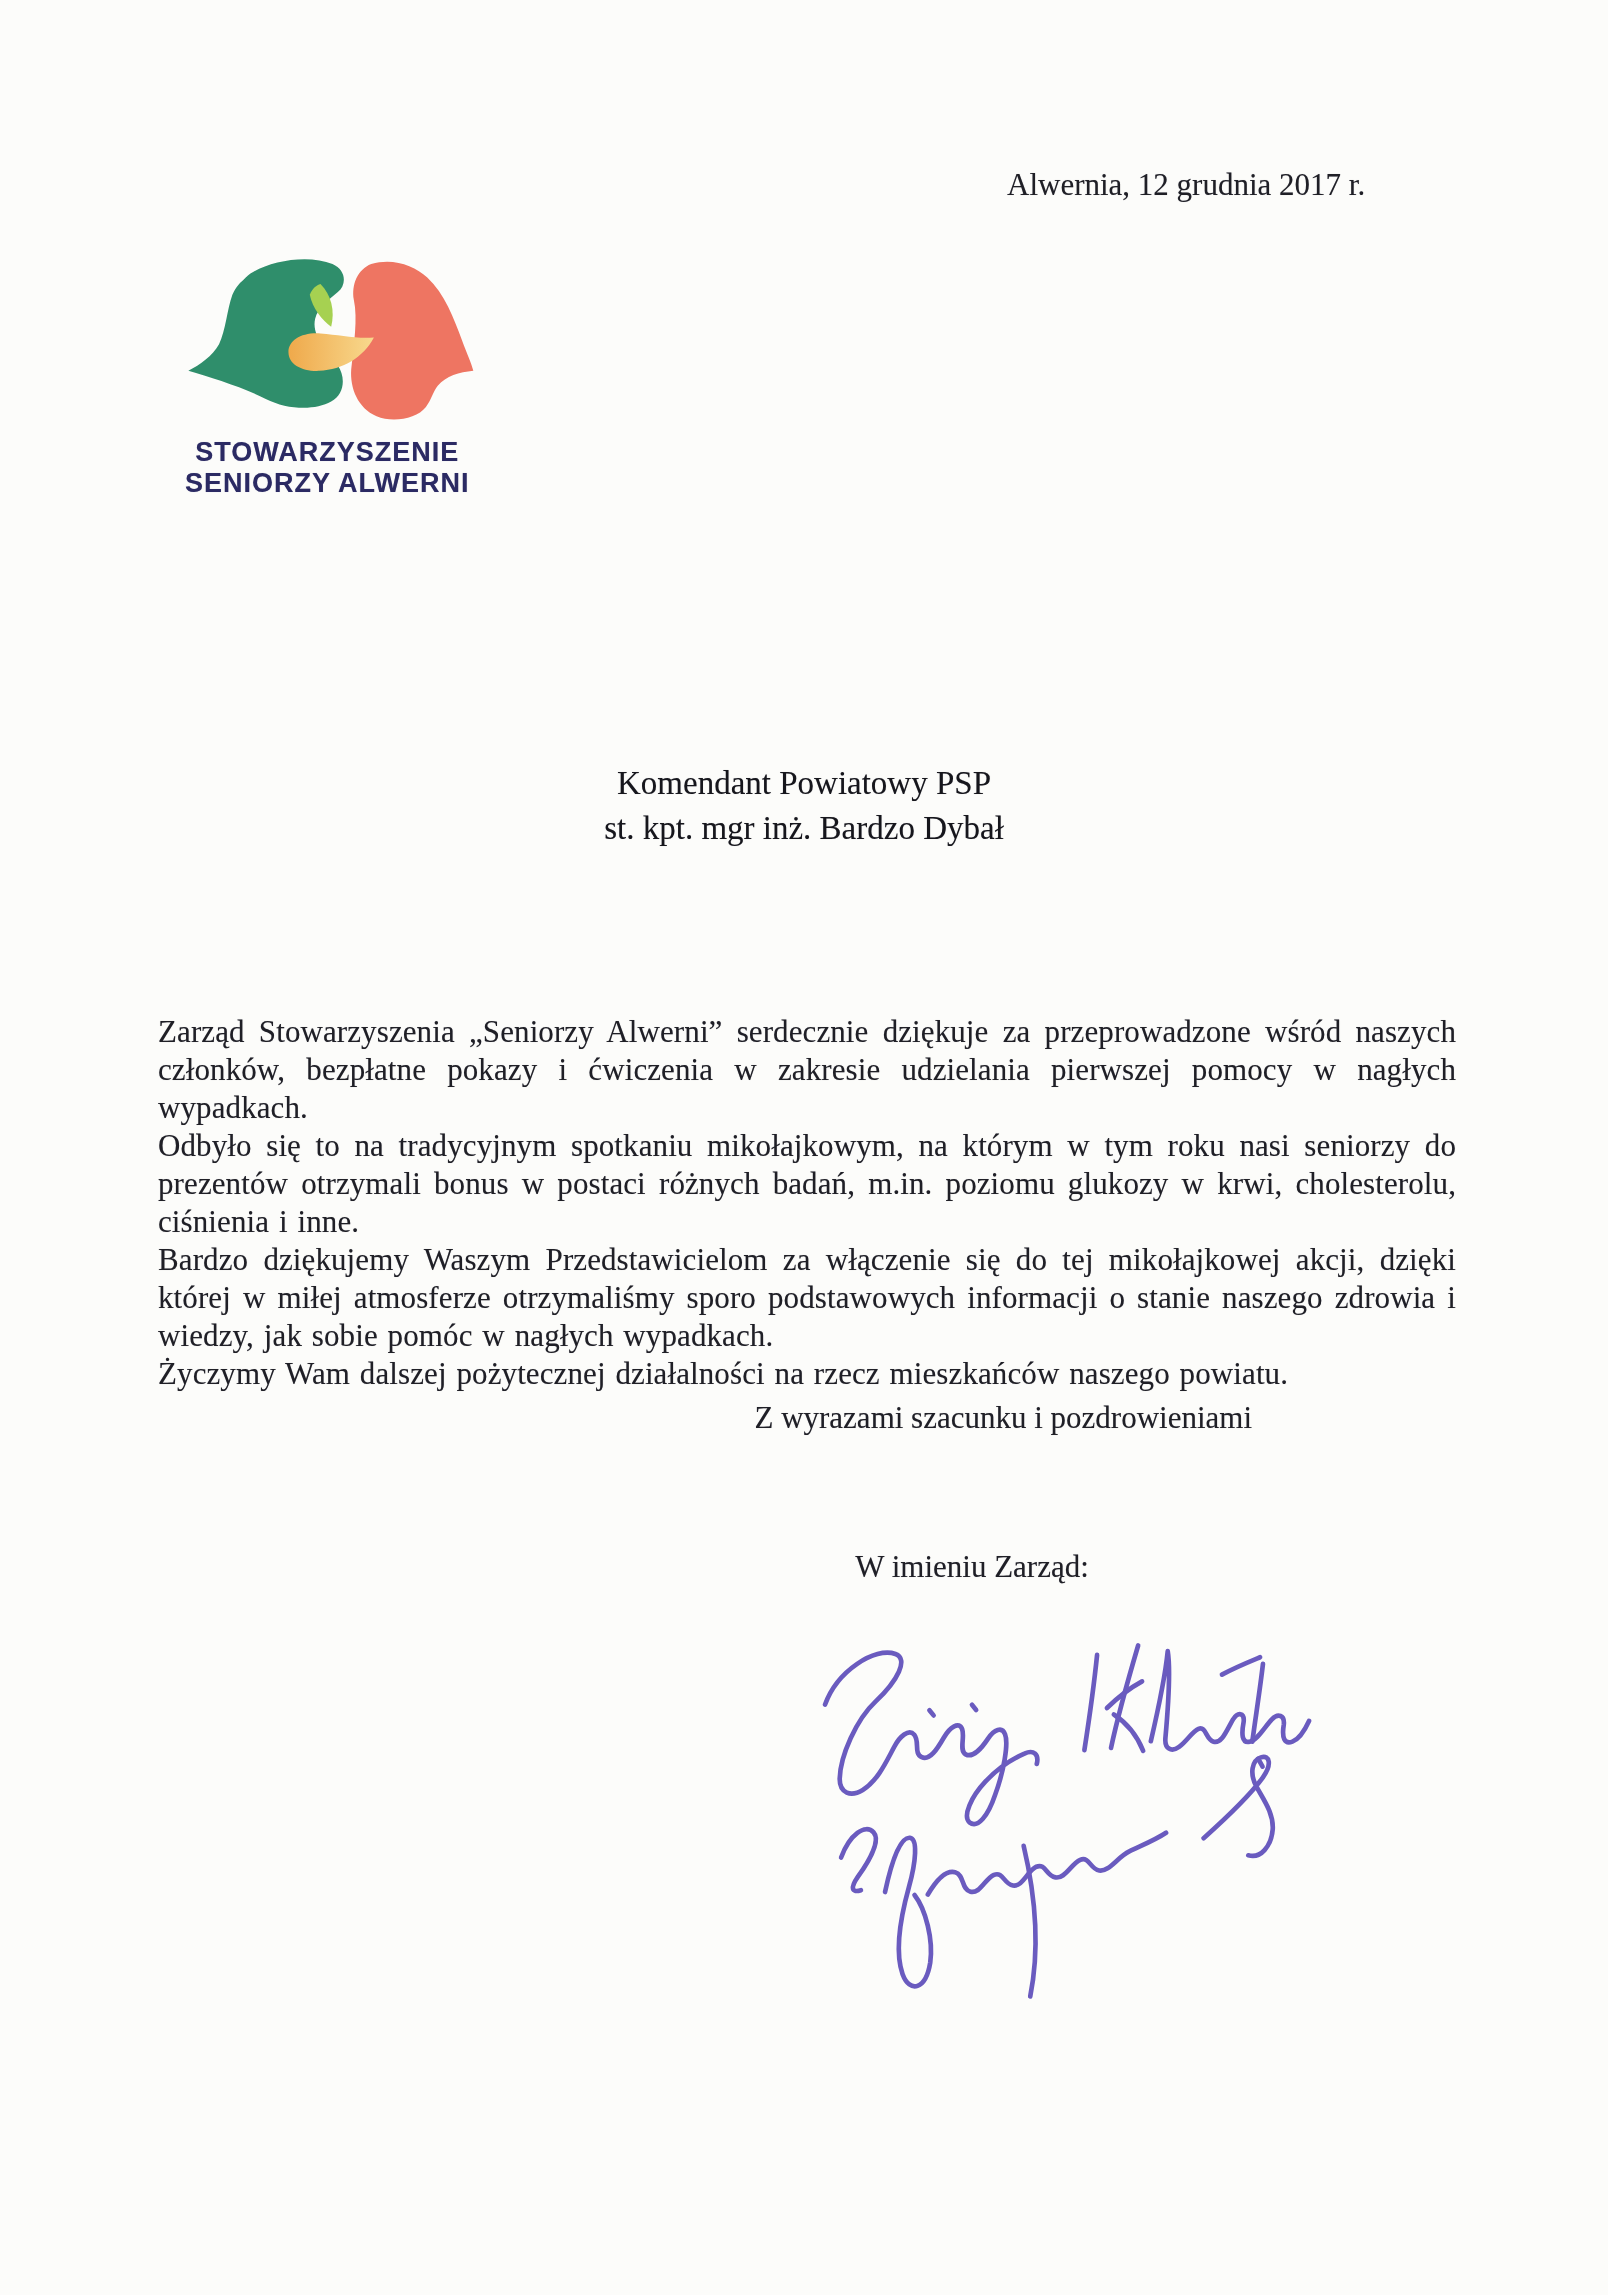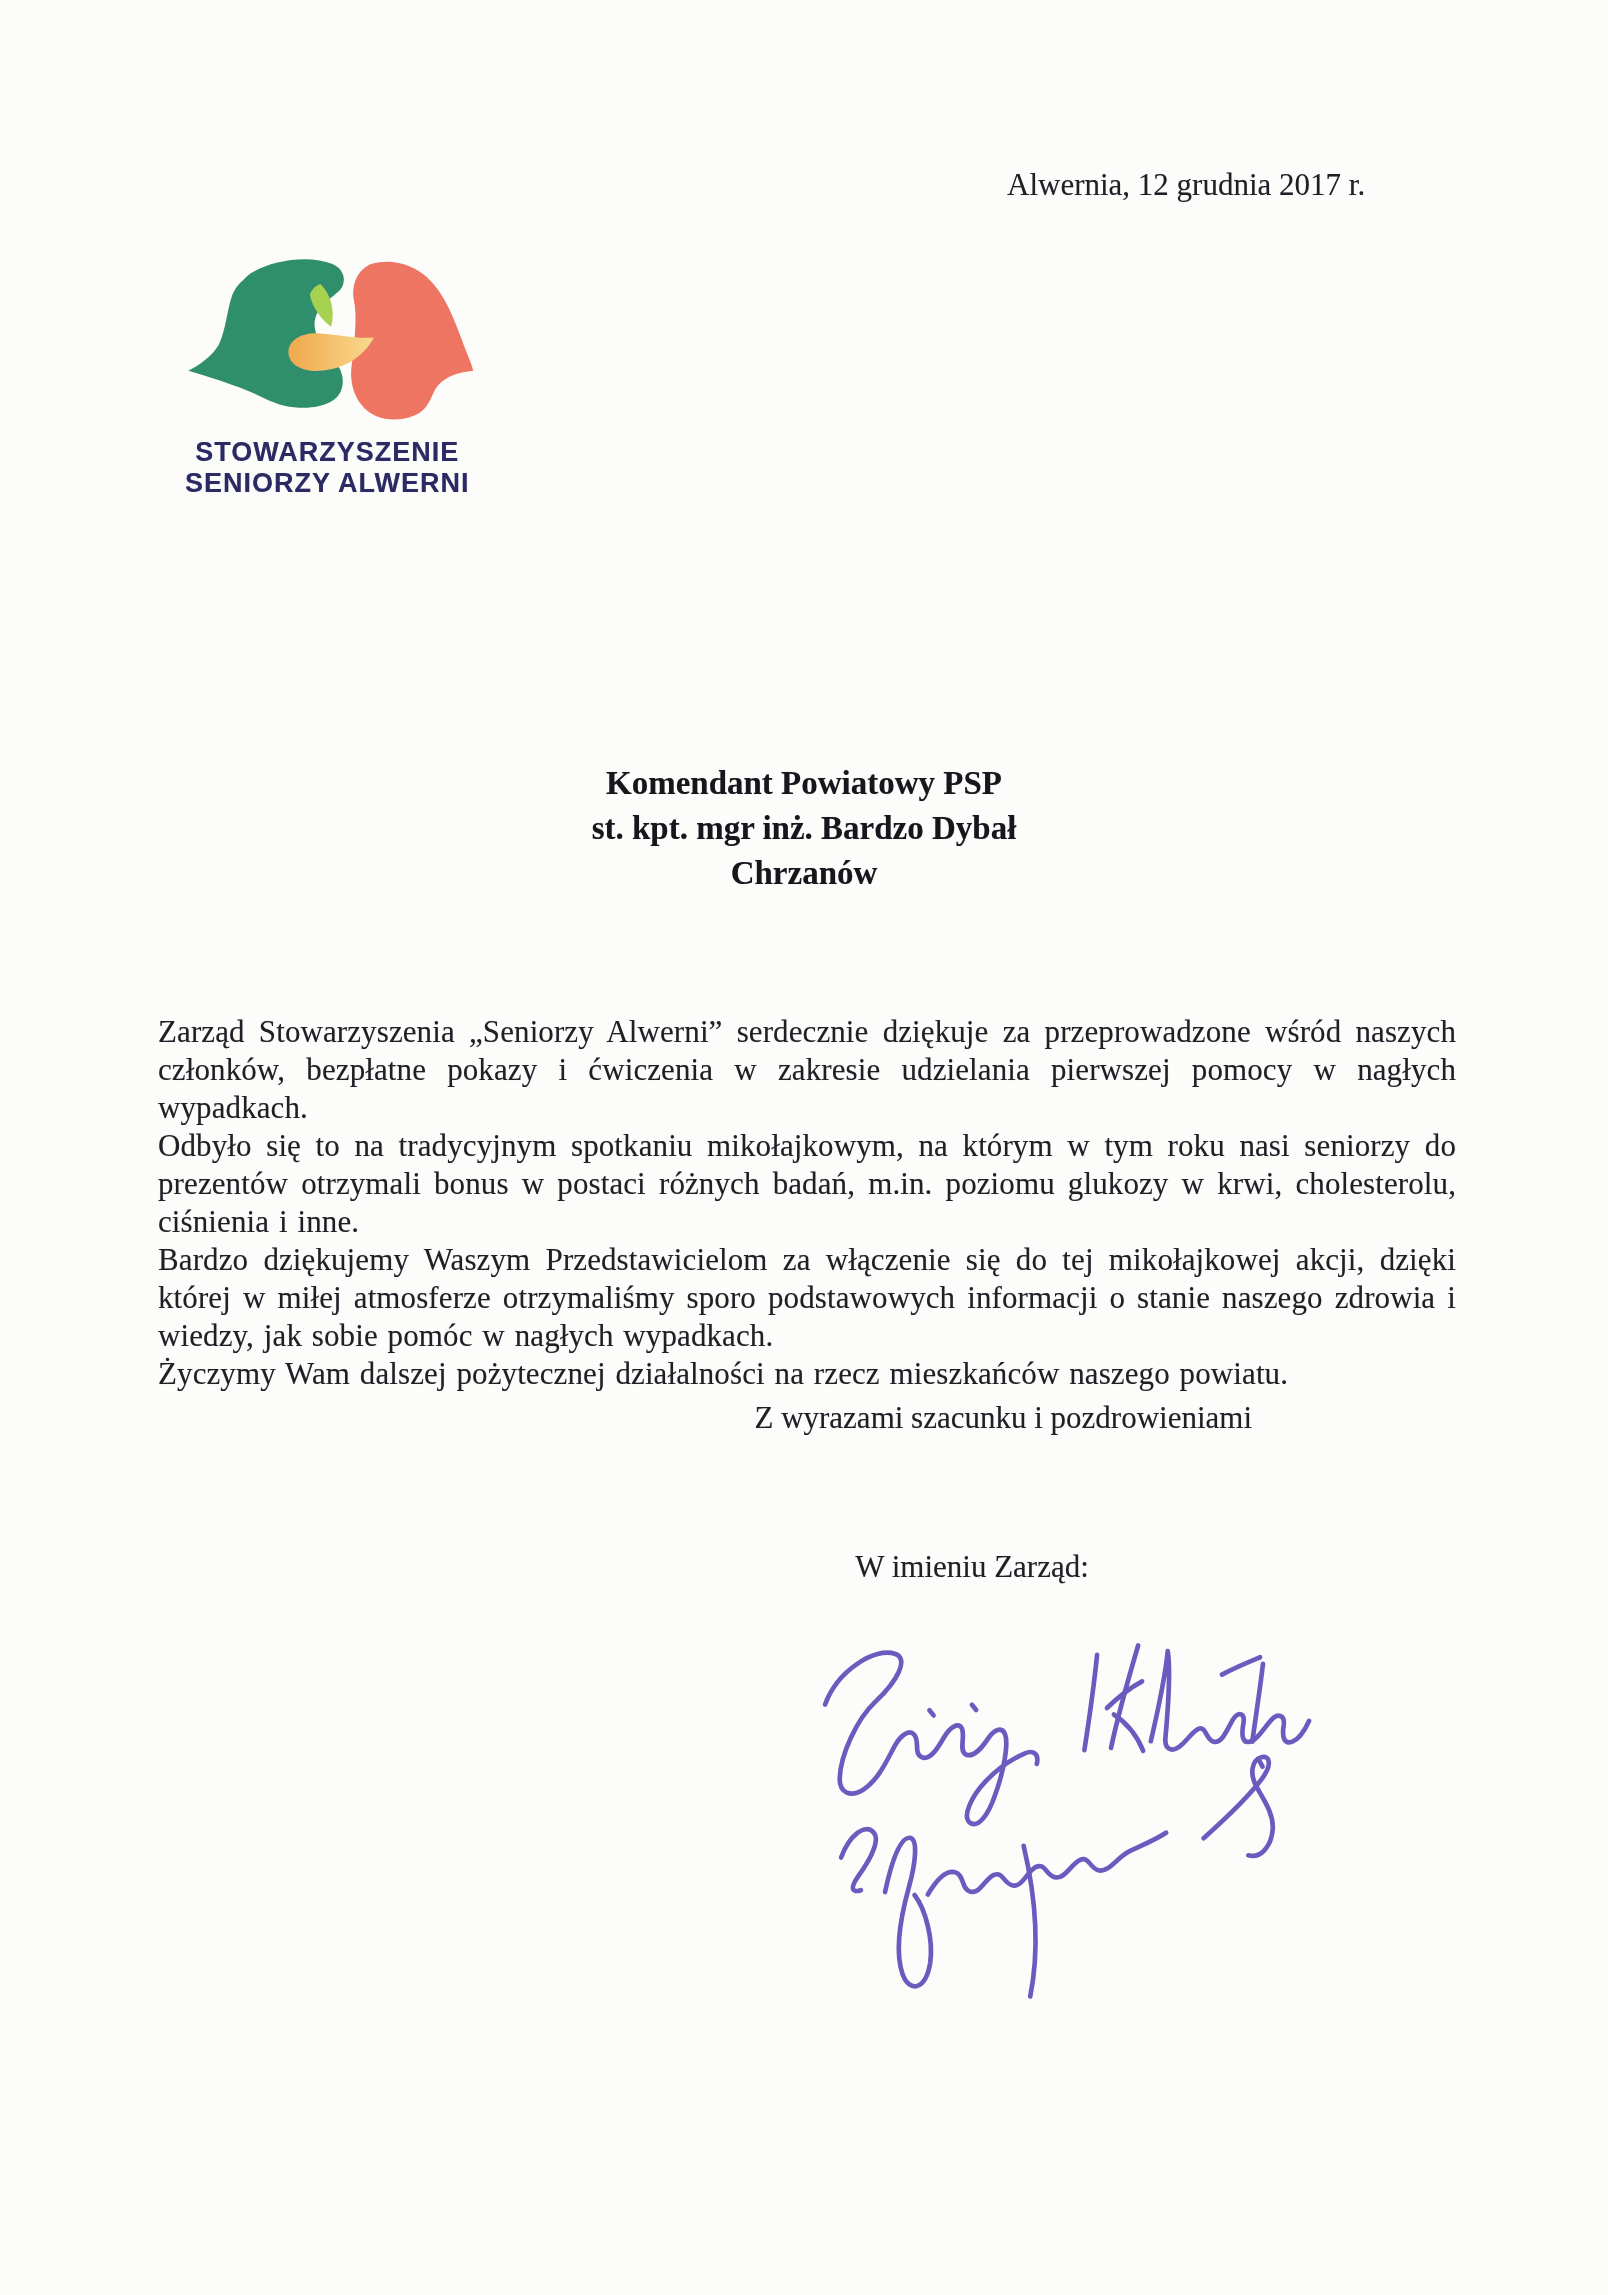--- a/index.html
+++ b/index.html
@@ -52,21 +52,21 @@
     letter-spacing: 1px;
     color: #2b2a63;
     text-shadow: 0 0 0.7px rgba(43,42,99,0.4);
   }
   .recipient {
     position: absolute;
     left: 470px;
     top: 761px;
     width: 668px;
     text-align: center;
-    font-weight: 700;
+    font-weight: 400;
     font-size: 33px;
     line-height: 45px;
     color: #16161c;
   }
   .letter-body {
     position: absolute;
     left: 158px;
     top: 1013px;
     width: 1298px;
     font-size: 31px;
@@ -136,21 +136,20 @@
     </svg>
     <div class="logo-name">
       <div>STOWARZYSZENIE</div>
       <div>SENIORZY ALWERNI</div>
     </div>
   </div>
 
   <div class="recipient scan-text">
     <div>Komendant Powiatowy PSP</div>
     <div>st. kpt. mgr inż. Bardzo Dybał</div>
-    <div>Chrzanów</div>
   </div>
 
   <div class="letter-body scan-text">
     <p>Zarząd Stowarzyszenia „Seniorzy Alwerni” serdecznie dziękuje za przeprowadzone wśród naszych członków, bezpłatne pokazy i ćwiczenia w zakresie udzielania pierwszej pomocy w nagłych wypadkach.</p>
     <p>Odbyło się to na tradycyjnym spotkaniu mikołajkowym, na którym w tym roku nasi seniorzy do prezentów otrzymali bonus w postaci różnych badań, m.in. poziomu glukozy w krwi, cholesterolu, ciśnienia i inne.</p>
     <p>Bardzo dziękujemy Waszym Przedstawicielom za włączenie się do tej mikołajkowej akcji, dzięki której w miłej atmosferze otrzymaliśmy sporo podstawowych informacji o stanie naszego zdrowia i wiedzy, jak sobie pomóc w nagłych wypadkach.</p>
     <p>Życzymy Wam dalszej pożytecznej działalności na rzecz mieszkańców naszego powiatu.</p>
   </div>
 
   <div class="salutation scan-text">Z wyrazami szacunku i pozdrowieniami</div>

